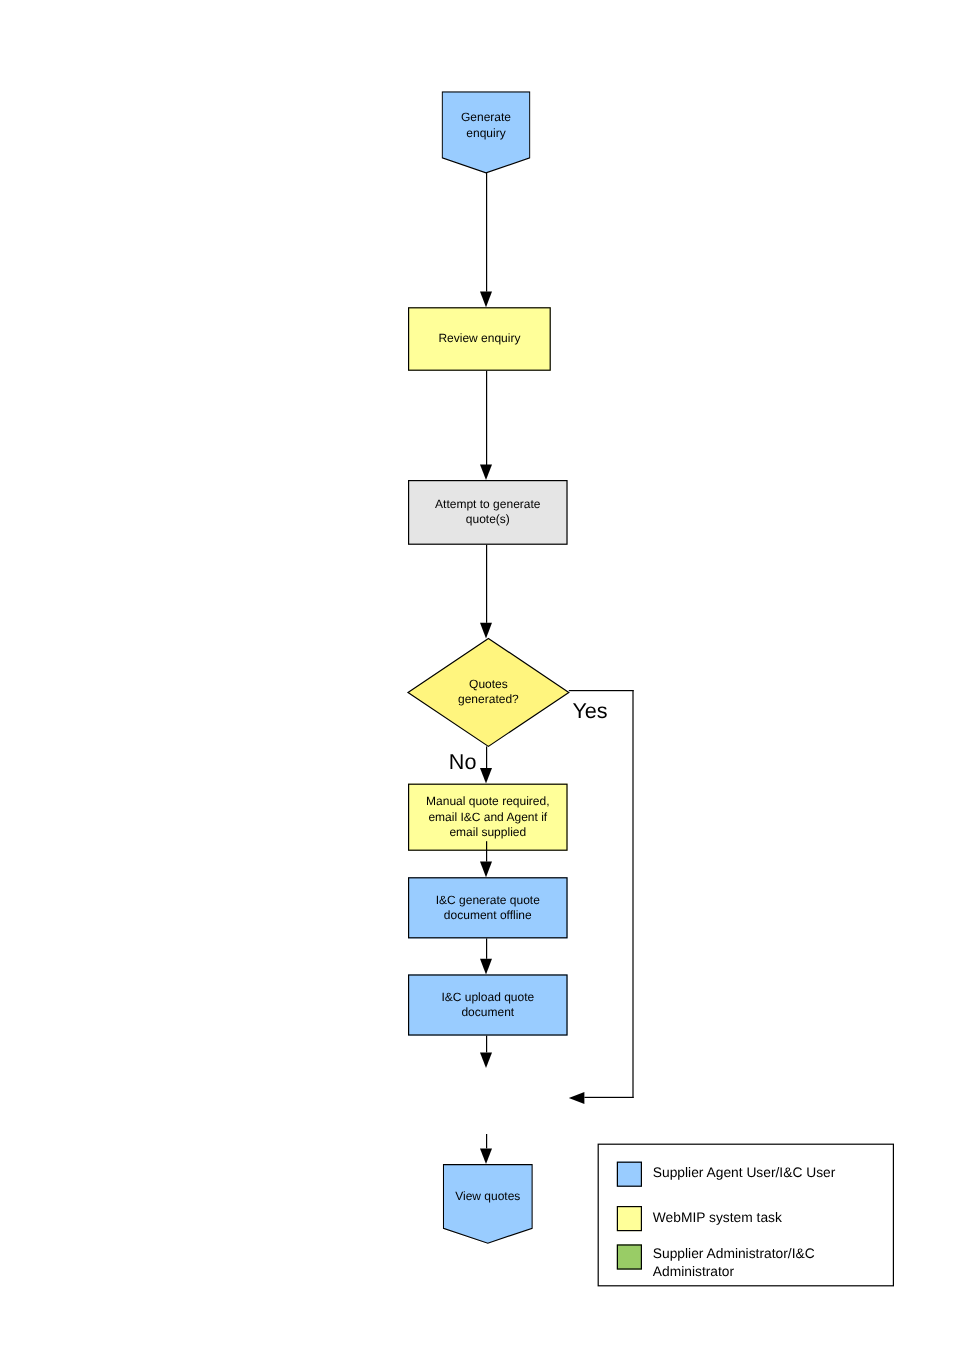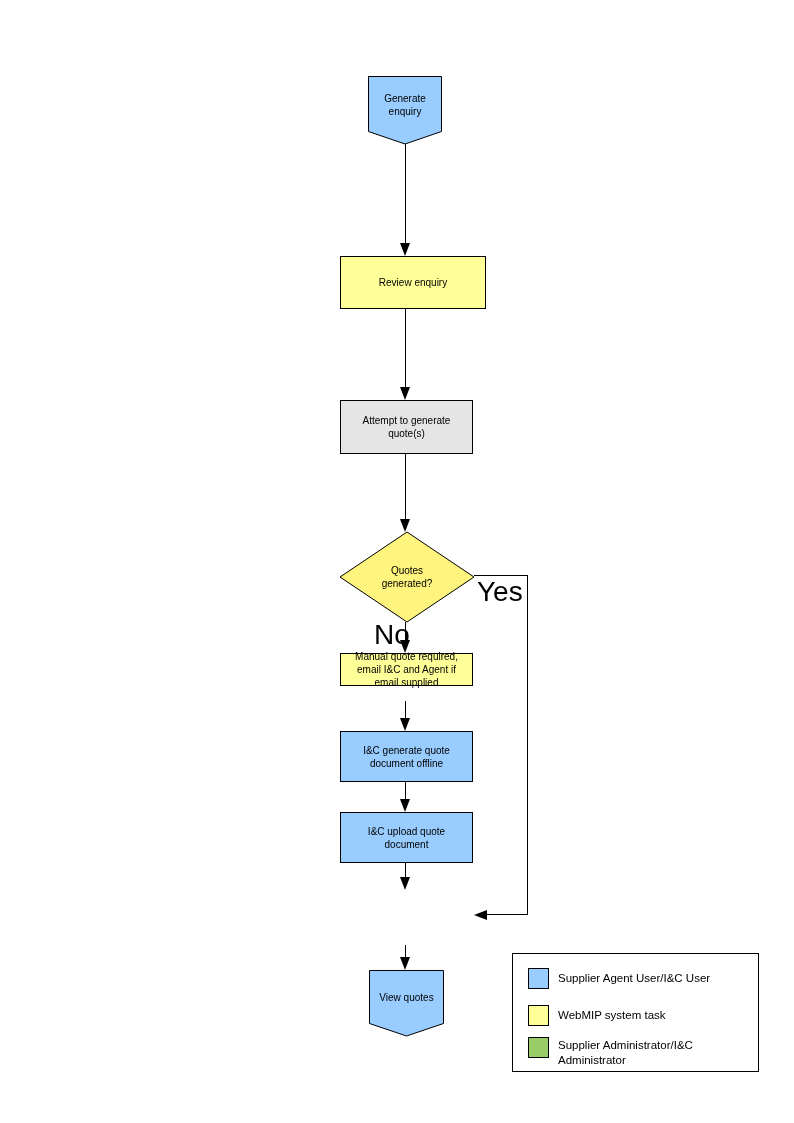--- a/index.html
+++ b/index.html
@@ -20,24 +20,24 @@
 
   .vline { position:absolute; width:1px; background:#000; }
   .hline { position:absolute; height:1px; background:#000; }
   .ah-down { position:absolute; width:0; height:0;
     border-left:5px solid transparent; border-right:5px solid transparent;
     border-top:13px solid #000; }
   .ah-left { position:absolute; width:0; height:0;
     border-top:5px solid transparent; border-bottom:5px solid transparent;
     border-right:13px solid #000; }
 
-  .branch { position:absolute; font-size:28px; line-height:26px; }
+  .branch { position:absolute; font-size:18px; line-height:26px; }
 
   .legend { position:absolute; left:498px; top:953px; width:247px; height:119px;
-    border:1px solid #000; background:#fff;margin-left:14px; }
+    border:1px solid #000; background:#fff; }
   .lrow { position:absolute; left:15px; display:flex; }
   .swatch { width:21px; height:21px; border:1px solid #000; flex:none; margin-right:9px; }
   .llabel { font-size:11.5px; line-height:14.5px; }
   .lrow.center { align-items:center; }
   .lrow.top { align-items:flex-start;justify-content:center; }
   .lrow.top .llabel { width:190px; padding-top:1px; }
 </style>
 </head>
 <body>
 
@@ -48,21 +48,21 @@
       <polygon points="0.5,0.5 73.5,0.5 73.5,55.5 37,68 0.5,55.5" stroke="#000" stroke-width="1" fill="#99CCFF"></polygon>
     </svg>
     <div class="label pent-label">
       <span>Generate enquiry</span>
     </div>
   </div>
 
   <div class="vline" style="left:405px; top:144px; height:99px;"></div>
   <div class="ah-down" style="left:400px; top:243px;"></div>
 
-  <div class="node rect" style="left: 340px; top: 256px; width: 146px; height: 53px; background-color: rgb(255, 255, 153);">
+  <div class="node rect" style="left: 340px; top: 256px; width: 119px; height: 53px; background-color: rgb(255, 255, 153);">
     <div class="label">
       <span>Review enquiry</span>
     </div>
   </div>
 
   <div class="vline" style="left:405px; top:309px; height:79px;"></div>
   <div class="ah-down" style="left:400px; top:387px;"></div>
 
   <div class="node rect" style="left: 340px; top: 400px; width: 133px; height: 54px; background-color: #e5e5e5;">
     <div class="label" style="padding:0 14px;">
@@ -87,21 +87,21 @@
   <div class="vline" style="left:405px; top:622px; height:18px;"></div>
   <div class="ah-down" style="left:400px; top:640px;"></div>
 
   <div class="branch" style="left:477px; top:579px;">Yes</div>
 
   <div class="hline" style="left:474px; top:575px; width:54px;"></div>
   <div class="vline" style="left:527px; top:575px; height:340px;"></div>
   <div class="hline" style="left:487px; top:914px; width:41px;"></div>
   <div class="ah-left" style="left:474px; top:910px;"></div>
 
-  <div class="node rect" style="left: 340px; top: 653px; width: 133px; height: 33px; background-color: rgb(255, 255, 153);">
+  <div class="node rect" style="left: 340px; top: 653px; width: 133px; height: 56px; background-color: rgb(255, 255, 153);">
     <div class="label" style="padding:0 8px;">
       <span>Manual quote required, email I&amp;C and Agent if email supplied</span>
     </div>
   </div>
 
   <div class="vline" style="left:405px; top:701px; height:17px;"></div>
   <div class="ah-down" style="left:400px; top:718px;"></div>
 
   <div class="node rect" style="left: 340px; top: 731px; width: 133px; height: 51px; background-color: rgb(153, 204, 255);">
     <div class="label" style="padding:16px 16px;">

